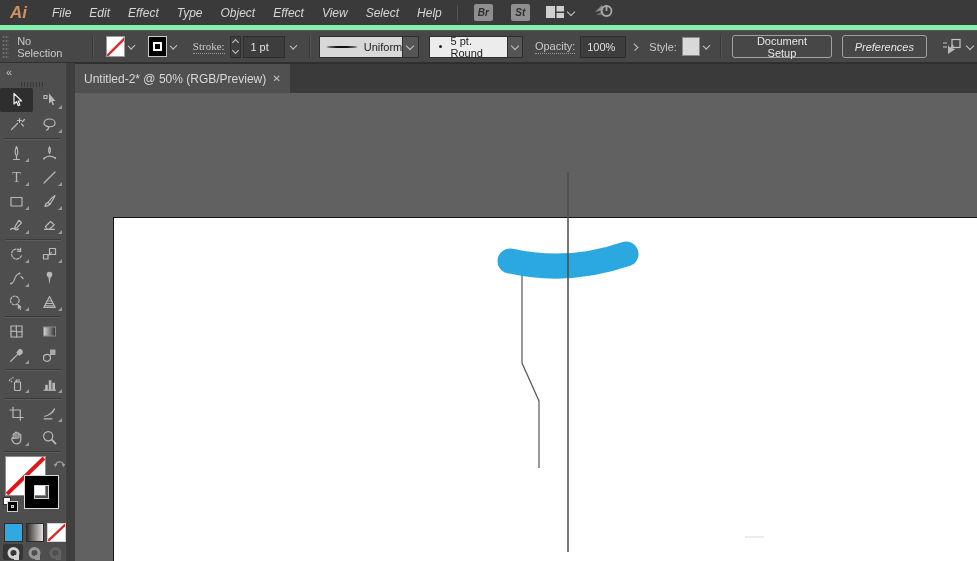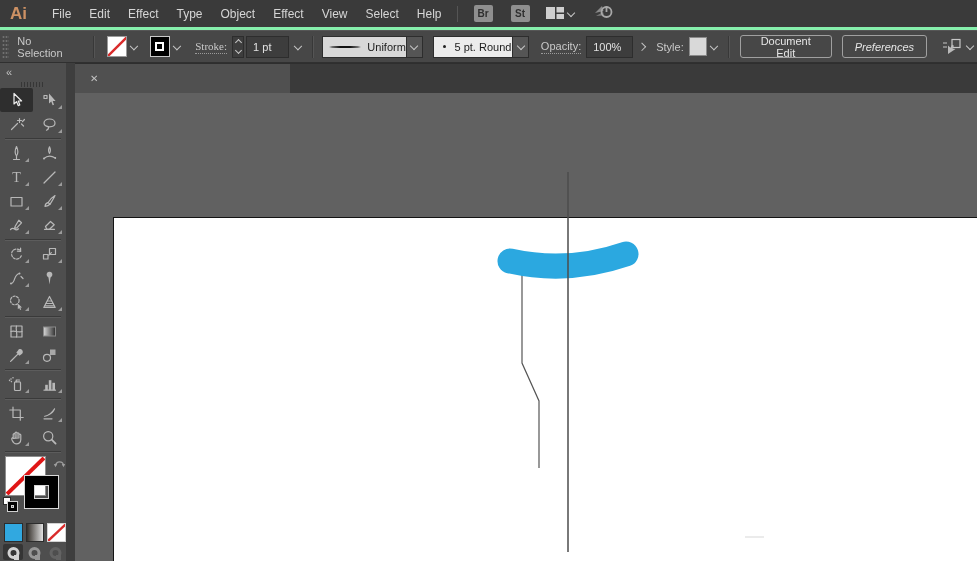--- a/index.html
+++ b/index.html
@@ -2,21 +2,21 @@
 <html><head>
 <meta charset="utf-8">
 <style>
   * { margin:0; padding:0; box-sizing:border-box; }
   html,body { width:977px; height:561px; overflow:hidden; background:#616161;
               font-family:"Liberation Sans", sans-serif; }
   .stage { position:relative; width:977px; height:561px; }
 
   
   .menubar { position:absolute; left:0; top:0; width:977px; height:30px;
-             background:#3a3a3a; display:flex; align-items:center; border-bottom:3px solid #86efac;}
+             background:#3a3a3a; display:flex; align-items:center; border-bottom:5px solid #86efac;font-style:italic;}
   .ai-logo { font-size:17px; font-weight:bold; color:#cd9164; margin:0 16px 0 10px; letter-spacing:0px;}
   .menu-item { color:#d6d6d6; font-size:12px; padding:0 9px; height:30px; line-height:30px; cursor:default;}
   .mb-sep { width:1px; height:16px; background:#555; margin:0 8px 0 6px; }
   .sq-btn { width:19px; height:17px; background:#8f8f8f; color:#2f2f2f; font-size:10px; font-weight:bold;
             display:flex; align-items:center; justify-content:center; border-radius:2px; margin:0 8px; }
   .chv { display:inline-block; width:6px; height:6px; border-right:1.6px solid #c6c6c6;
          border-bottom:1.6px solid #c6c6c6; transform:rotate(45deg); margin:0 4px 2px 4px;}
   .chv-r { transform:rotate(-45deg); margin:0 2px;}
 
   
@@ -182,21 +182,21 @@
     <span class="lbl lbl-u" style="margin-left:12px;">Opacity:</span>
     <div class="field" style="width:50px; margin-left:5px;">100%</div>
     <span class="chv chv-r" style="margin-left:6px;"></span>
 
     <span class="lbl" style="margin-left:10px;">Style:</span>
     <div class="style-swatch" style="margin-left:5px;"></div>
     <span class="chv"></span>
 
     <div class="cb-sep" style="margin-left:7px;"></div>
 
-    <button class="btn" style="margin-left:6px;">Document Edit</button>
+    <button class="btn" style="margin-left:6px;">Document Setup</button>
     <button class="btn" style="margin-left:10px;font-style:italic;">Preferences</button>
 
     <span style="margin-left:14px; display:flex; align-items:center;">
       <svg width="22" height="17" viewBox="0 0 22 17">
         <path d="M2,5 h4 M2,9 h4" stroke="#c6c6c6" stroke-width="1.2" fill="none"></path>
         <rect x="11" y="1.5" width="8" height="8" fill="none" stroke="#c6c6c6" stroke-width="1.2"></rect>
         <path d="M7,16 L7,7.5 L9.5,9.8 L11,6.8 L13,7.8 L11.5,10.6 L14.5,11 Z" fill="#b9b9b9"></path>
       </svg>
       <span class="chv"></span>
     </span>
@@ -493,20 +493,21 @@
               </svg>
           </div>
         </div>
       </div>
       <div style="flex:1;"></div>
     </div>
 
     <div class="rightcol">
       <div class="tabbar">
         <div class="tab">
+          <span class="tab-title">Untitled-2* @ 50% (RGB/Preview)</span>
           <span class="tab-close">✕</span>
         </div>
       </div>
 
       <div class="canvas">
         <div class="artboard"></div>
         <svg class="artwork" viewBox="0 0 902 468">
 
           <path d="M447,169 L447,270 L464,308 L464,375" fill="none" stroke="#555555" stroke-width="1.2"></path>
 

